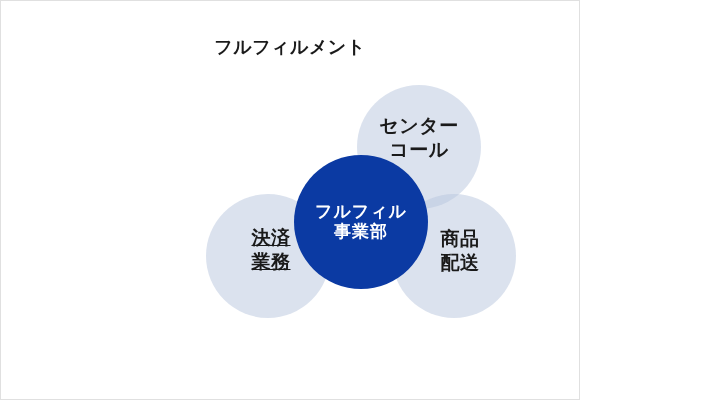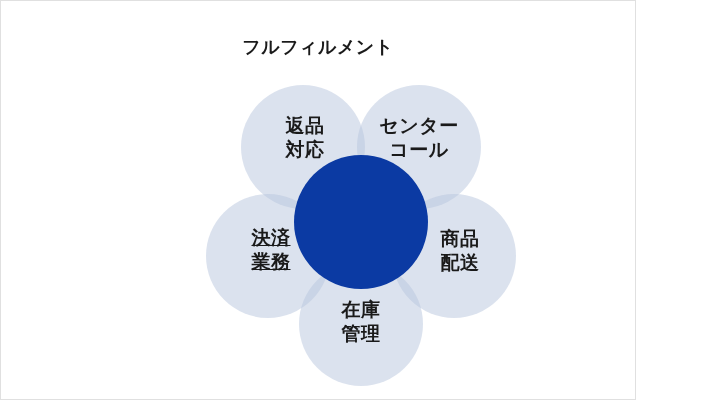--- a/index.html
+++ b/index.html
@@ -3,21 +3,21 @@
 <meta charset="utf-8">
 <style>
   html, body {
     margin: 0;
     padding: 0;
     background: #ffffff;
     font-family: "Liberation Sans", sans-serif;
   }
   .canvas {
     position: relative;
-    width: 636px;
+    width: 580px;
     height: 400px;
     box-sizing: border-box;
     background: #ffffff;
     border: 1px solid #e0e0e0;
     overflow: hidden;
   }
   .diagram-title {
     position: absolute;
     top: 34px;
     left: 0;
@@ -85,53 +85,43 @@
   }
   .center-label span { display: block; }
 </style>
 </head>
 <body>
 
 <div class="canvas">
 
   <div class="diagram-title">フルフィルメント</div>
 
-  <div class="petal petal-returns">
-    <div class="petal-label">
-      <span>返品</span>
-      <span>対応</span>
-    </div>
-  </div>
 
   <div class="petal petal-call-center">
     <div class="petal-label">
       <span>センター</span>
       <span>コール</span>
     </div>
   </div>
 
   <div class="petal petal-delivery">
     <div class="petal-label">
       <span>商品</span>
       <span>配送</span>
     </div>
   </div>
 
-  <div class="petal petal-inventory">
-    <div class="petal-label">
-      <span>在庫</span>
-      <span>管理</span>
-    </div>
-  </div>
 
   <div class="petal petal-payments">
     <div class="petal-label">
       <span>決済</span>
       <span>業務</span>
     </div>
   </div>
 
   <div class="center-circle">
     <div class="center-label">
+      <span>フルフィル</span>
+      <span>事業部</span>
     </div>
   </div>
 
 </div>
 
 </body></html>

